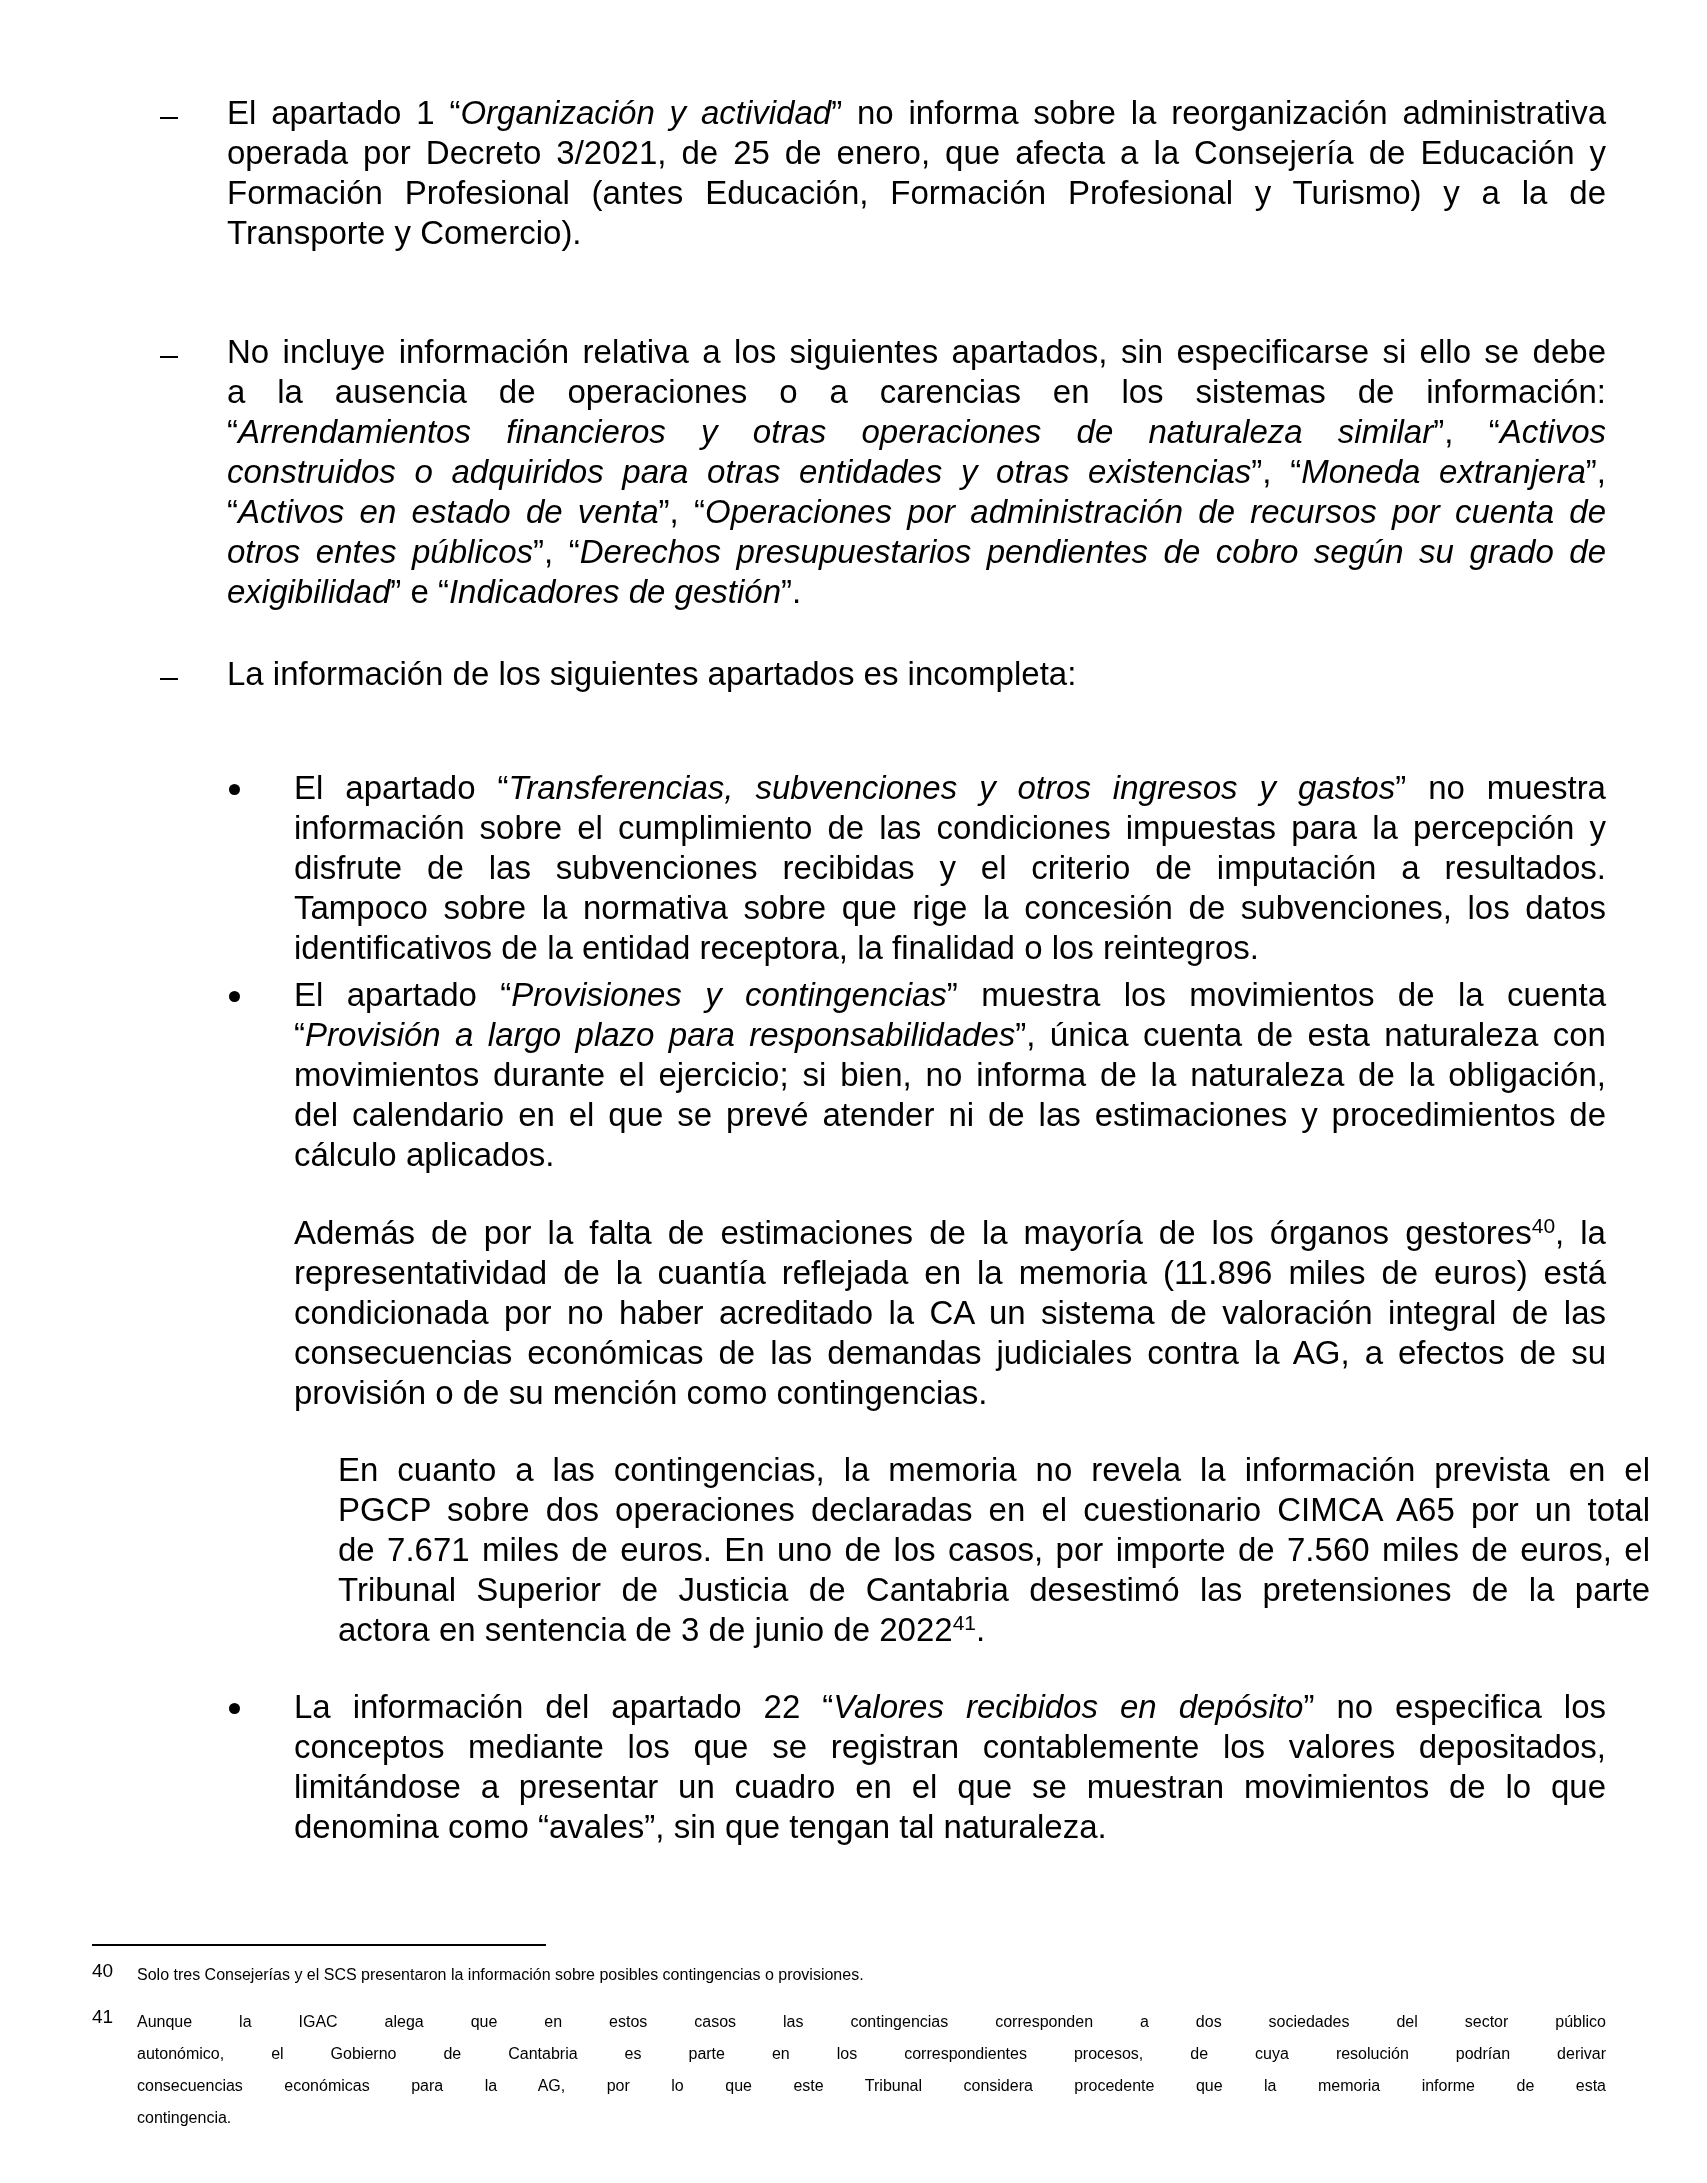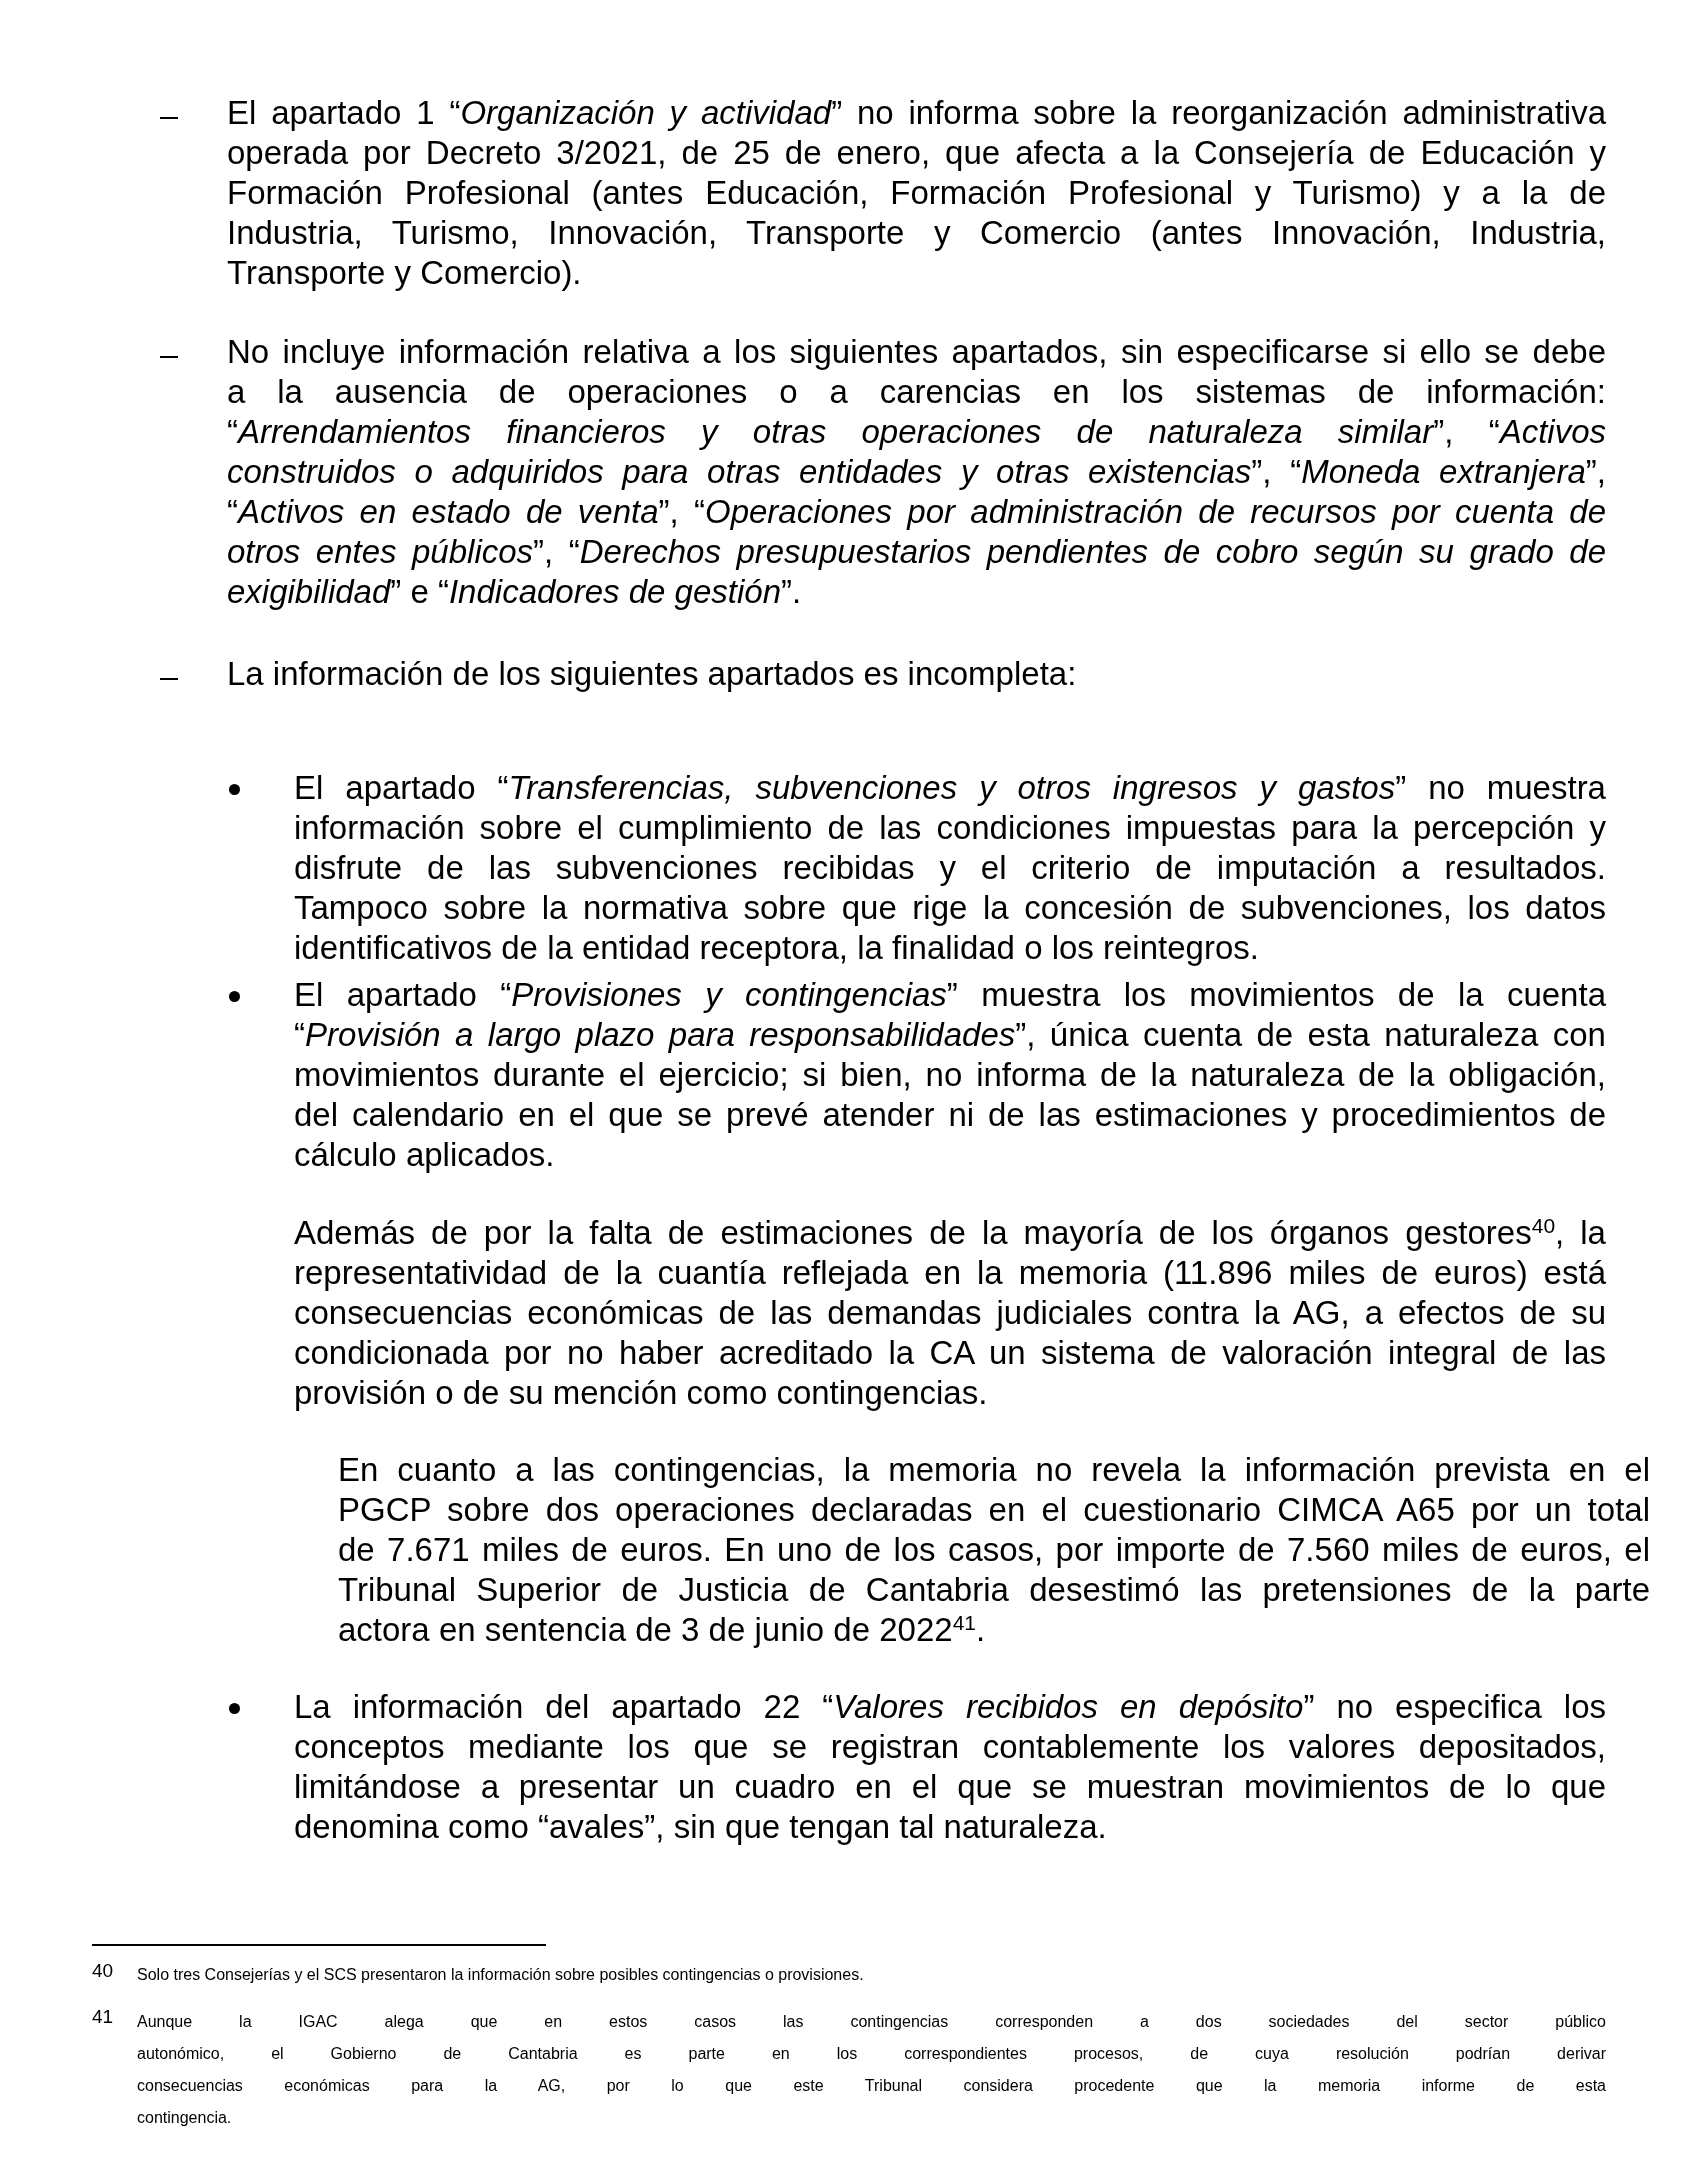--- a/index.html
+++ b/index.html
@@ -31,21 +31,20 @@
 </head>
 <body>
 
 <div class="page">
   <div id="body-blocks">
       <div class="block" style="left: 227px; top: 93px; width: 1379px;">
         <div class="marker dash" style="left: -67px; top: 24px;"></div>
         <div class="line"><span>El apartado 1 “</span><span class="it">Organización y actividad</span><span>” no informa sobre la reorganización administrativa</span></div>
         <div class="line"><span>operada por Decreto 3/2021, de 25 de enero, que afecta a la Consejería de Educación y</span></div>
         <div class="line"><span>Formación Profesional (antes Educación, Formación Profesional y Turismo) y a la de</span></div>
-        <div class="line"><span>Industria, Turismo, Innovación, Transporte y Comercio (antes Innovación, Industria,</span></div>
         <div class="line last"><span>Transporte y Comercio).</span></div>
       </div>
       <div class="block" style="left: 227px; top: 332px; width: 1379px;">
         <div class="marker dash" style="left: -67px; top: 24px;"></div>
         <div class="line"><span>No incluye información relativa a los siguientes apartados, sin especificarse si ello se debe</span></div>
         <div class="line"><span>a la ausencia de operaciones o a carencias en los sistemas de información:</span></div>
         <div class="line"><span>“</span><span class="it">Arrendamientos financieros y otras operaciones de naturaleza similar</span><span>”, “</span><span class="it">Activos</span></div>
         <div class="line"><span class="it">construidos o adquiridos para otras entidades y otras existencias</span><span>”, “</span><span class="it">Moneda extranjera</span><span>”,</span></div>
         <div class="line"><span>“</span><span class="it">Activos en estado de venta</span><span>”, “</span><span class="it">Operaciones por administración de recursos por cuenta de</span></div>
         <div class="line"><span class="it">otros entes públicos</span><span>”, “</span><span class="it">Derechos presupuestarios pendientes de cobro según su grado de</span></div>
@@ -67,22 +66,22 @@
         <div class="marker bullet" style="left: -65px; top: 16px;"></div>
         <div class="line"><span>El apartado “</span><span class="it">Provisiones y contingencias</span><span>” muestra los movimientos de la cuenta</span></div>
         <div class="line"><span>“</span><span class="it">Provisión a largo plazo para responsabilidades</span><span>”, única cuenta de esta naturaleza con</span></div>
         <div class="line"><span>movimientos durante el ejercicio; si bien, no informa de la naturaleza de la obligación,</span></div>
         <div class="line"><span>del calendario en el que se prevé atender ni de las estimaciones y procedimientos de</span></div>
         <div class="line last"><span>cálculo aplicados.</span></div>
       </div>
       <div class="block" style="left: 294px; top: 1213px; width: 1312px;">
         <div class="line"><span>Además de por la falta de estimaciones de la mayoría de los órganos gestores</span><sup>40</sup><span>, la</span></div>
         <div class="line"><span>representatividad de la cuantía reflejada en la memoria (11.896 miles de euros) está</span></div>
+        <div class="line"><span>condicionada por no haber acreditado la CA un sistema de valoración integral de las</span></div>
         <div class="line"><span>consecuencias económicas de las demandas judiciales contra la AG, a efectos de su</span></div>
-        <div class="line"><span>condicionada por no haber acreditado la CA un sistema de valoración integral de las</span></div>
         <div class="line last"><span>provisión o de su mención como contingencias.</span></div>
       </div>
       <div class="block" style="left: 294px; top: 1450px; width: 1312px; margin-left: 44px;">
         <div class="line"><span>En cuanto a las contingencias, la memoria no revela la información prevista en el</span></div>
         <div class="line"><span>PGCP sobre dos operaciones declaradas en el cuestionario CIMCA A65 por un total</span></div>
         <div class="line"><span>de 7.671 miles de euros. En uno de los casos, por importe de 7.560 miles de euros, el</span></div>
         <div class="line"><span>Tribunal Superior de Justicia de Cantabria desestimó las pretensiones de la parte</span></div>
         <div class="line last"><span>actora en sentencia de 3 de junio de 2022</span><sup>41</sup><span>.</span></div>
       </div>
       <div class="block" style="left: 294px; top: 1687px; width: 1312px;">

